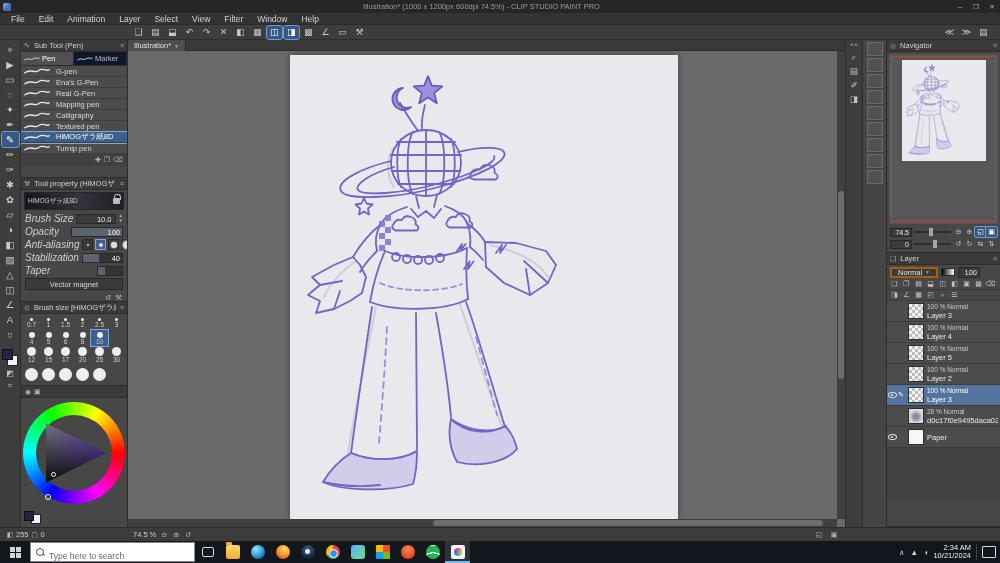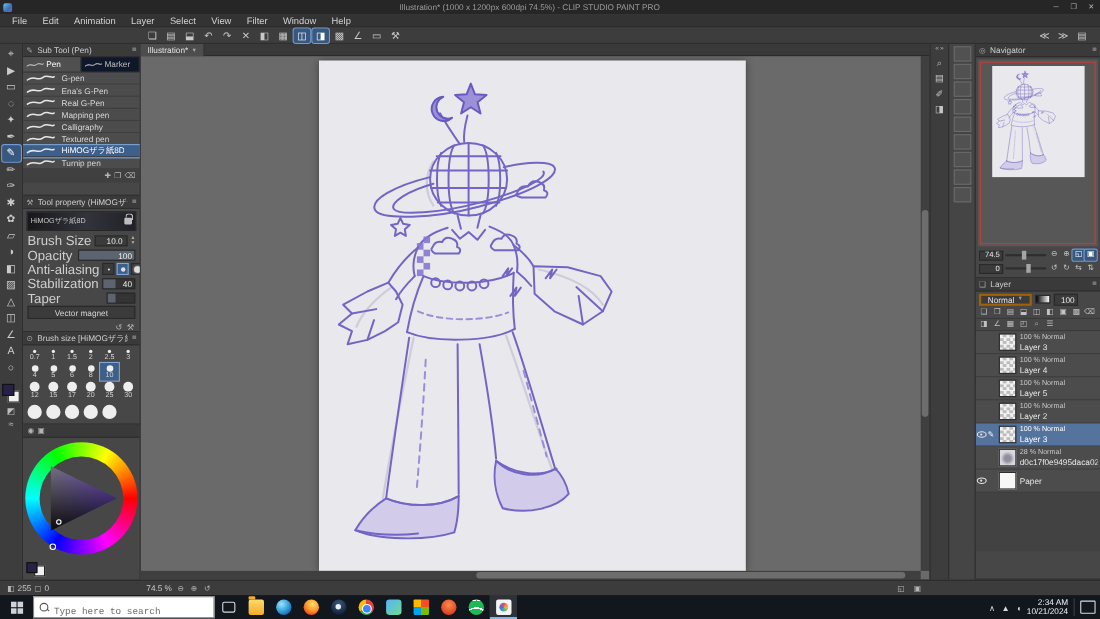--- a/index.html
+++ b/index.html
@@ -57,21 +57,21 @@
 .brush-row.selected .brush-name{color:#fff;}
 .st-foot{height:12px;display:flex;justify-content:flex-end;align-items:center;gap:3px;padding:0 4px;background:#404040;}
 .st-foot span{font-size:7px;color:#b5b5b5;}
 
 .toolprop{height:124px;}
 .tp-preview{height:18px;margin:2px 3px;background:linear-gradient(90deg,#17171b,#33333c 55%,#202026);border:1px solid #262626;display:flex;align-items:center;justify-content:space-between;padding:0 3px;}
 .tp-preview .tp-name{font-size:6.5px;color:#c8c8c8;}
 .lock{position:relative;width:7px;height:6px;background:#bdbdbd;border-radius:1px;}
 .lock::before{content:"";position:absolute;left:1px;top:-4px;width:5px;height:5px;border:1px solid #bdbdbd;border-bottom:none;border-radius:3px 3px 0 0;}
 .tp-row{height:13px;display:flex;align-items:center;padding:0 4px;gap:3px;}
-.tp-label{flex:1;font-size:12px;color:#cfcfcf;white-space:nowrap;}
+.tp-label{flex:1;font-size:10px;color:#cfcfcf;white-space:nowrap;font-style:italic;}
 .valbox{width:42px;height:10px;background:#3b3b3b;border:1px solid #292929;color:#e8e8e8;font-size:7.5px;text-align:right;padding-right:3px;line-height:9px;}
 .stepper{display:flex;flex-direction:column;font-size:4.5px;line-height:4.5px;color:#b0b0b0;}
 .gauge{position:relative;width:52px;height:10px;background:#343434;border:1px solid #292929;}
 .gauge .gfill{position:absolute;left:0;top:0;bottom:0;background:#5d6470;}
 .gauge .gval{position:absolute;right:2px;top:0;font-size:7.5px;font-weight:normal;color:#efefef;line-height:9px;}
 .aa-btns{display:flex;gap:2px;}
 .aa-btn{width:11px;height:11px;background:#3b3b3b;border:1px solid #2a2a2a;display:flex;align-items:center;justify-content:center;}
 .aa-btn.selected{background:#3d5f8c;border-color:#7fa8d9;}
 .aa-dot{border-radius:50%;background:#dedede;}
 .aa-1{width:2px;height:2px;}
@@ -180,21 +180,21 @@
 
 
 .taskbar{position:absolute;left:0;top:541px;width:1000px;height:22px;background:#12161d;display:flex;align-items:center;}
 .start{width:30px;height:22px;display:flex;align-items:center;justify-content:center;}
 .win-logo{display:grid;grid-template-columns:5px 5px;grid-template-rows:5px 5px;gap:1px;}
 .win-logo i{background:#cfd3d8;}
 .searchbox{width:165px;height:20px;background:#ffffff;display:flex;align-items:center;gap:4px;padding:0 5px;border:1px solid #888;}
 .mag{position:relative;width:9px;height:9px;flex:none;}
 .mag::before{content:"";position:absolute;left:0;top:0;width:6px;height:6px;border:1.3px solid #555;border-radius:50%;}
 .mag::after{content:"";position:absolute;left:6px;top:6px;width:3px;height:1.3px;background:#555;transform:rotate(45deg);}
-.searchbox input{border: none;outline:none;flex:1;font-family:Liberation Mono, monospace;font-size:8.5px;color:#333;background:transparent;margin-top:8px;}
+.searchbox input{border: none;outline:none;flex:1;font-family:Liberation Sans, sans-serif;font-size:8.5px;color:#333;background:transparent;margin-top:8px;}
 .searchbox input::placeholder{color:#6a6a6a;}
 .tb-icons{display:flex;height:22px;}
 .tb-app{width:25px;height:22px;display:flex;align-items:center;justify-content:center;position:relative;}
 .tb-app.active{background:rgba(255,255,255,.12);box-shadow:inset 0 -2px 0 #76b9ed;}
 .g{width:14px;height:14px;border-radius:50%;}
 [data-name="task-view-icon"] .g{border-radius:2px;background:transparent;border:1.4px solid #d8dbe0;width:12px;height:10px;}
 [data-name="file-explorer-icon"] .g{border-radius:2px;background:linear-gradient(#ffd968,#f2ac2e);position:relative;}
 [data-name="file-explorer-icon"] .g::before{content:"";position:absolute;left:0;top:-3px;width:6px;height:3px;background:#f2ac2e;border-radius:1px 1px 0 0;}
 [data-name="edge-icon"] .g{background:radial-gradient(circle at 35% 30%,#9fe3ff,#38a7dc 45%,#1565ae 80%);}
 [data-name="firefox-icon"] .g{background:radial-gradient(circle at 60% 30%,#ffe066,#ff9a2e 45%,#da3d26 85%);}

